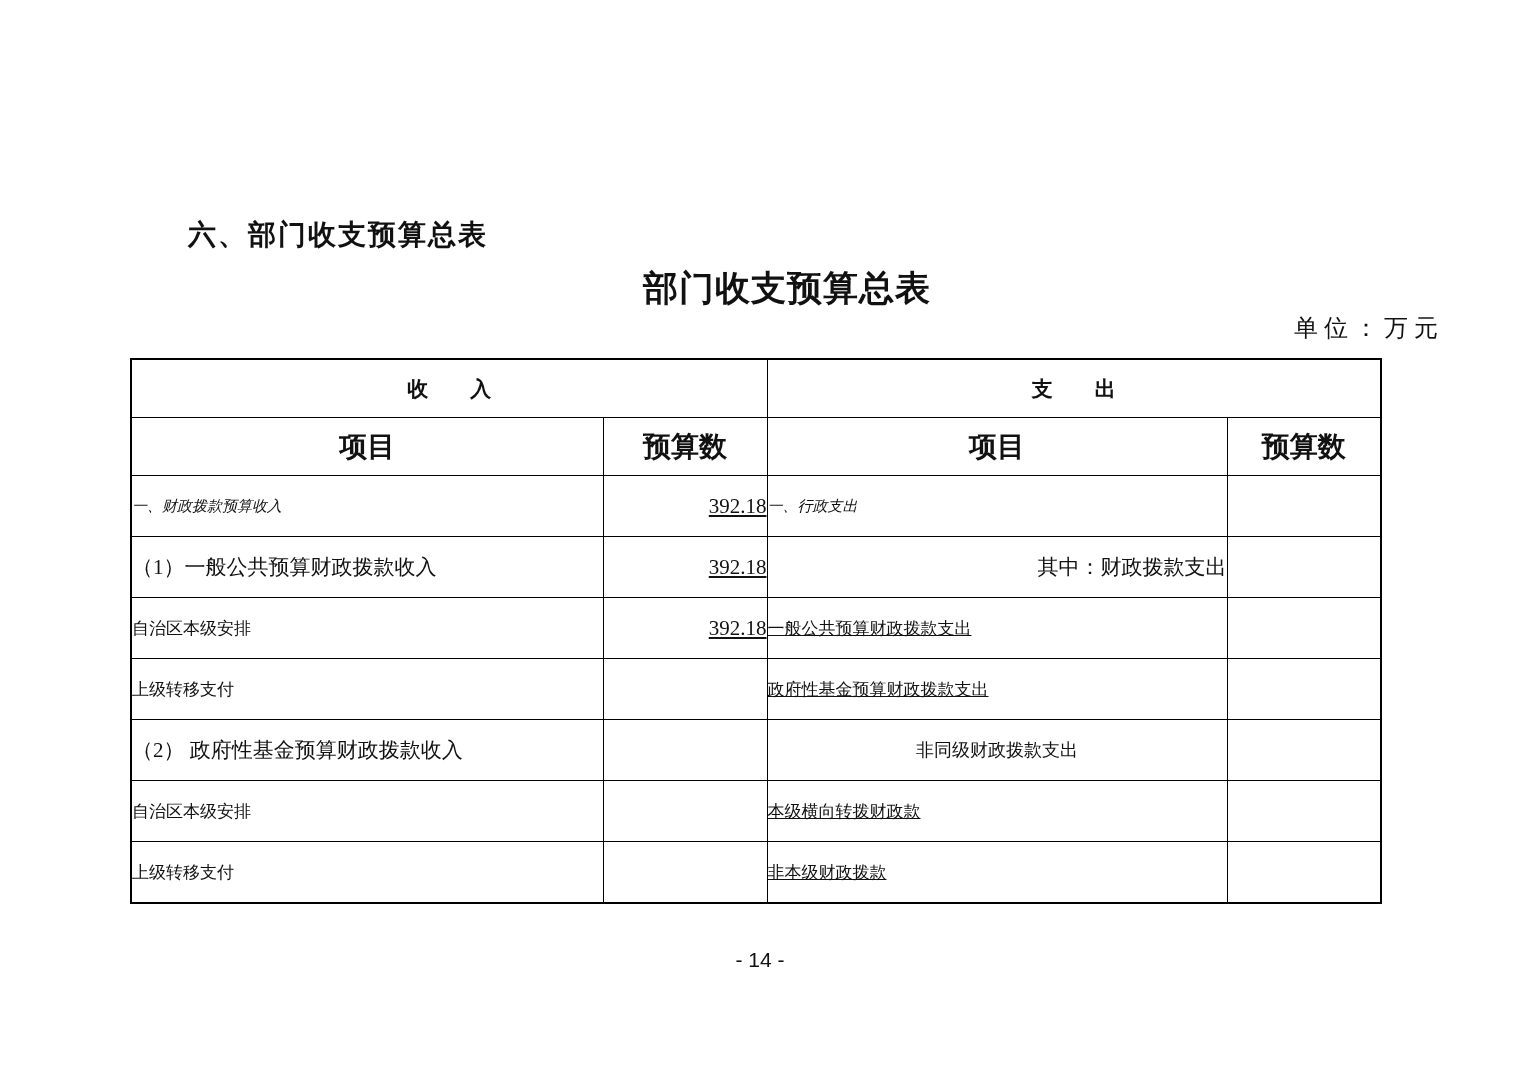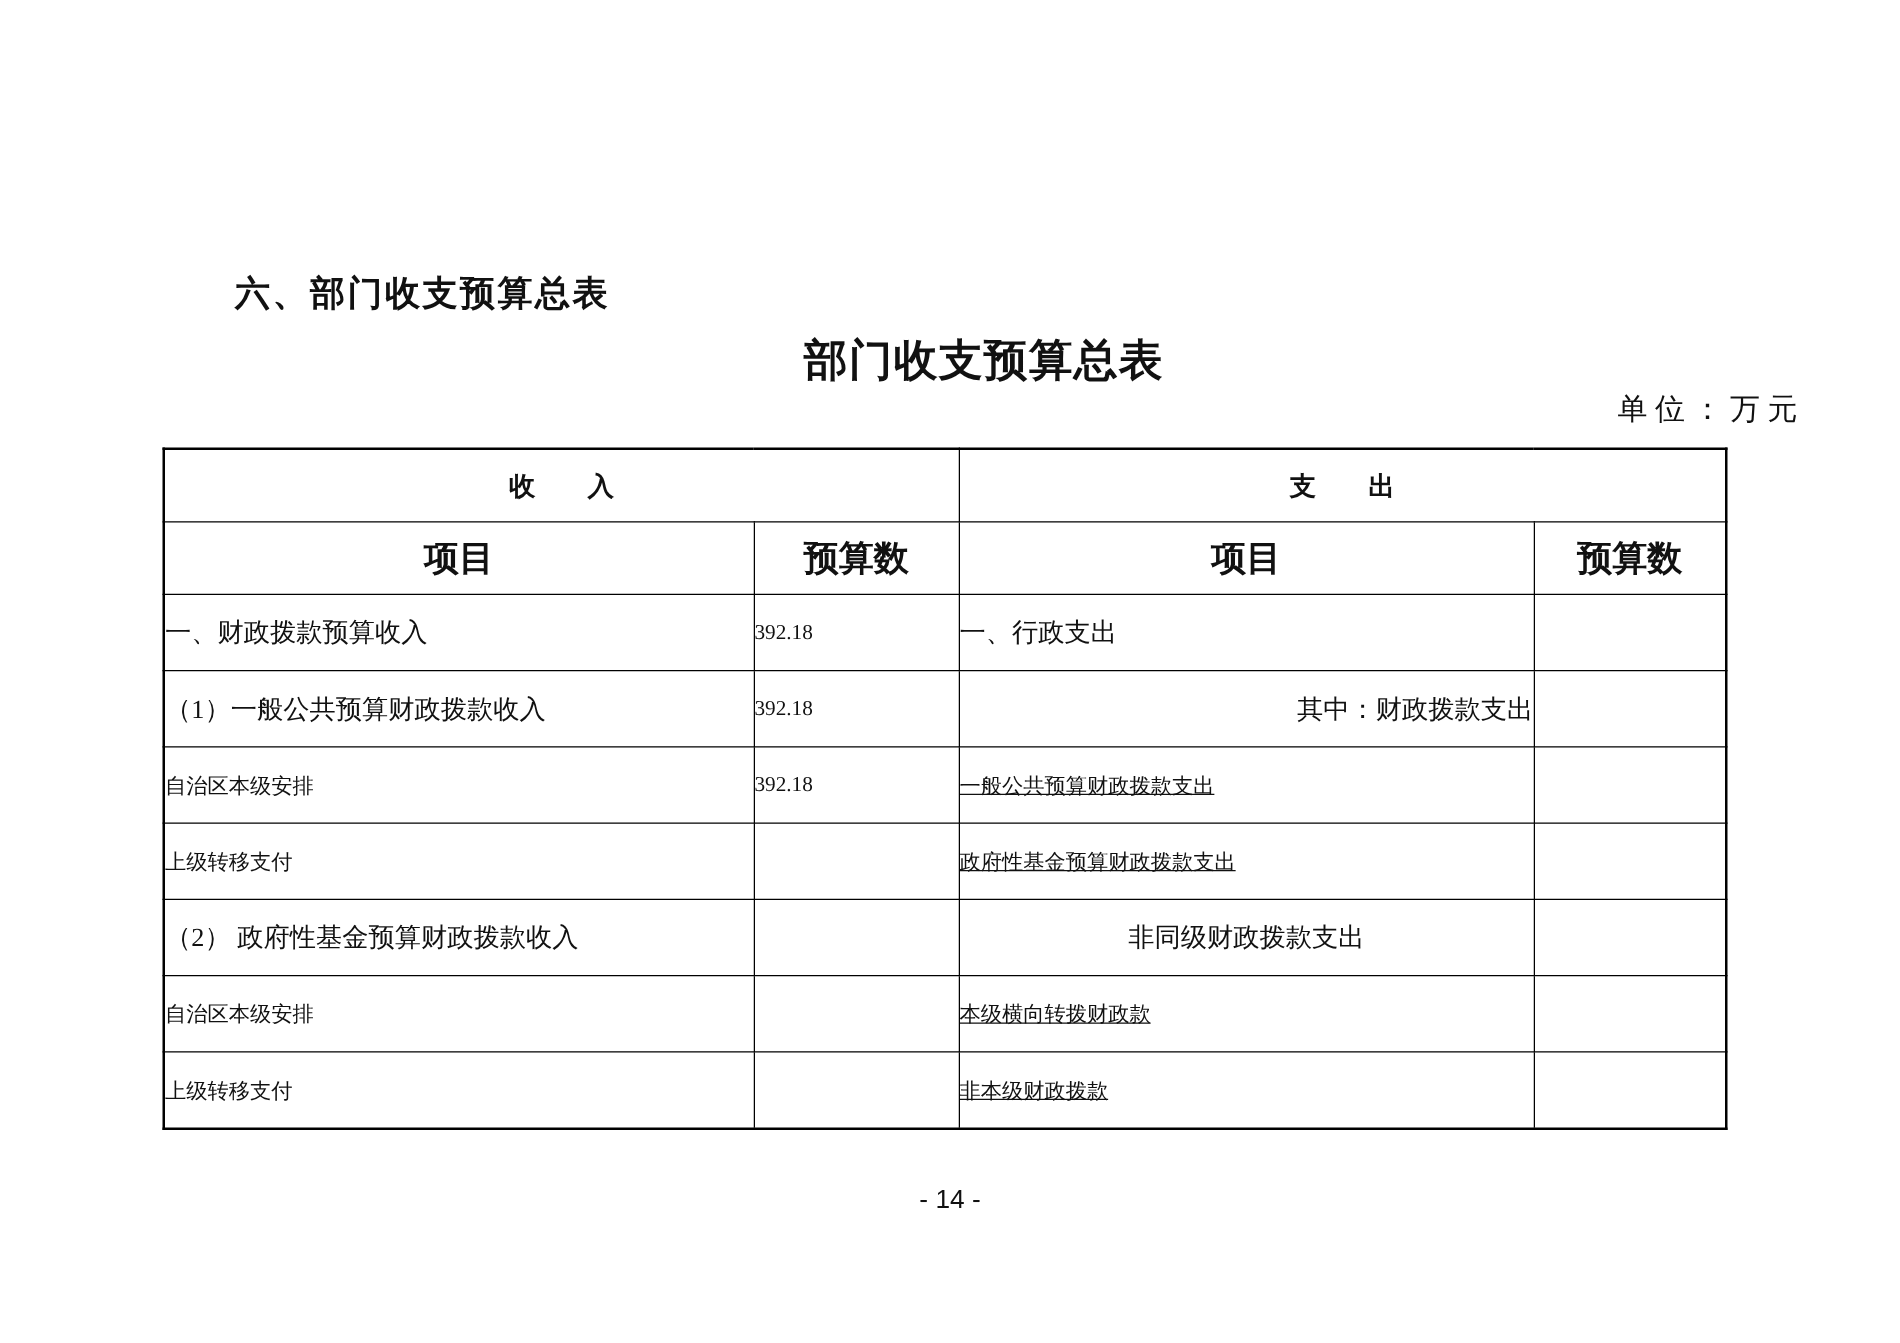--- a/index.html
+++ b/index.html
@@ -66,31 +66,32 @@
     font-weight: bold;
     font-size: 28px;
     text-align: center;
     vertical-align: middle;
   }
   table.budget td {
     height: 60px;
     vertical-align: middle;
     font-family: "Liberation Serif", serif;
   }
-  td.lv1  { font-size: 21px; text-align: left;  padding-left: 10px; }
+  td.lv1  { font-size: 15px; text-align: left;  padding-left: 10px; font-style: italic; }
   td.lv2  { font-size: 21px; text-align: left;  padding-left: 45px; }
   td.lv2r { font-size: 21px; text-align: right;  padding-left: 67px; }
   td.lv3  { font-size: 17px; text-align: left;  padding-left: 148px; }
   td.csm  { font-size: 17px; text-align: left; text-decoration: underline; }
-  td.clg  { font-size: 21px; text-align: center; }
+  td.clg  { font-size: 18px; text-align: center; }
   td.num  {
     font-family: "Liberation Sans", sans-serif;
-    font-size: 17px;
-    text-align: left;
+    font-size: 21px;
+    text-align: right;
     padding-right: 10px;
+    text-decoration: underline;
   }
   .page-number {
     position: absolute;
     left: 0;
     right: 0;
     top: 948px;
     text-align: center;
     font-family: "Liberation Sans", sans-serif;
     font-size: 21px;
   }

